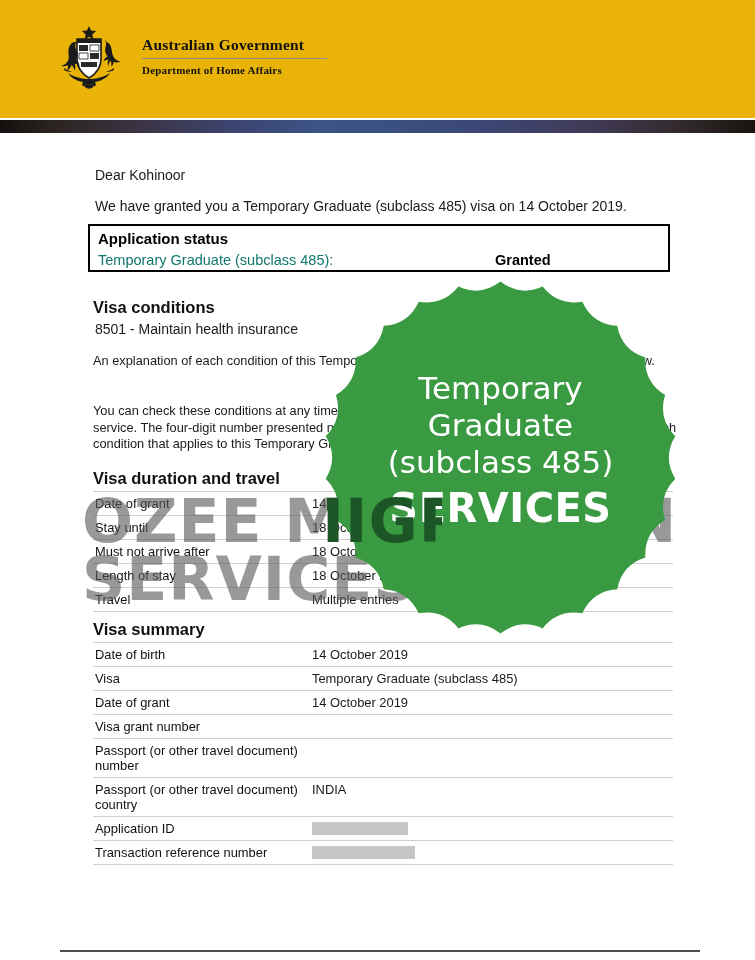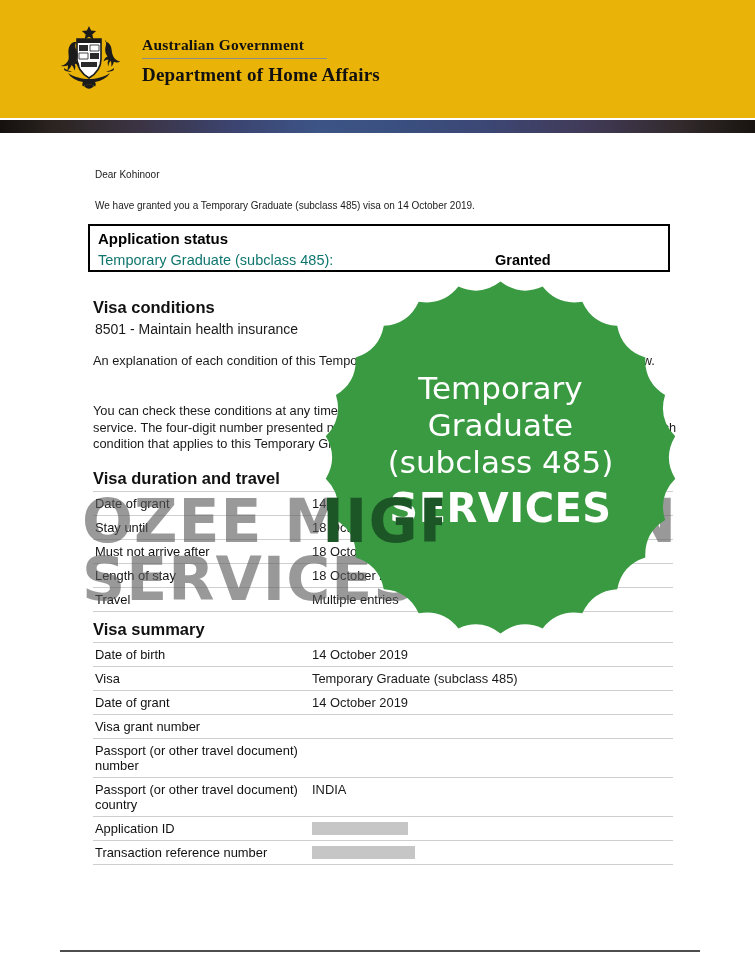--- a/index.html
+++ b/index.html
@@ -44,21 +44,21 @@
   }
   .gov-rule {
     height: 1px;
     background: #8d8d8d;
     margin: 4px 0 5px 0;
     width: 185px;
   }
   .dept-line {
     font-family: "Liberation Serif", serif;
     font-weight: bold;
-    font-size: 19px;
+    font-size: 11px;
     letter-spacing: .2px;
     color: #111111;
     white-space: nowrap;
   }
   .gradient-bar {
     position: absolute;
     left: 0; top: 120px;
     width: 755px; height: 13px;
     background: linear-gradient(90deg,
       #14100e 0%,
@@ -74,21 +74,21 @@
   }
 
   
   .page {
     position: absolute;
     left: 0; top: 133px;
     width: 755px;
   }
   .para {
     position: absolute;
-    font-size: 10px;
+    font-size: 14px;
     line-height: 16px;
     color: #1a1a1a;
   }
   .salutation { left: 95px; top: 34px; }
   .granted-line { left: 95px; top: 65px; }
 
   
   .status-box {
     position: absolute;
     left: 88px; top: 91px;

